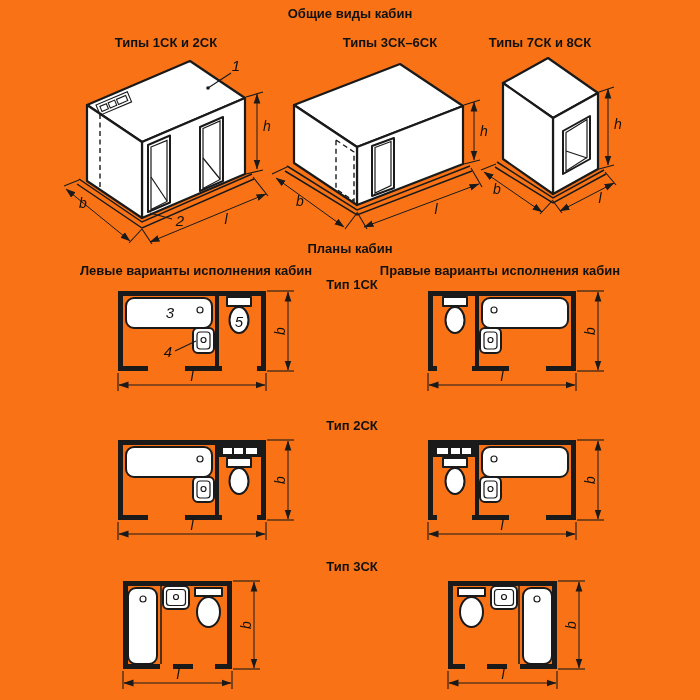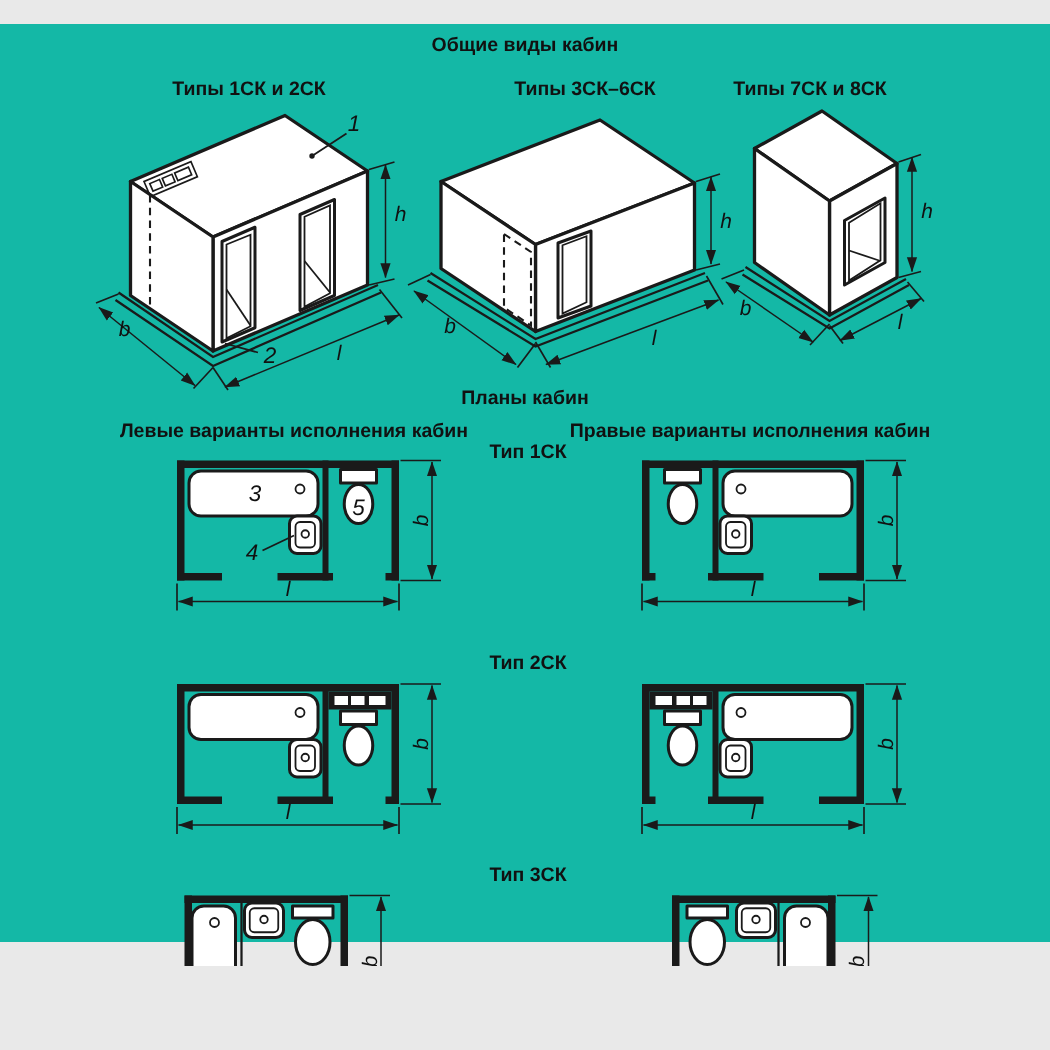--- a/index.html
+++ b/index.html
@@ -1,16 +1,16 @@
 <!DOCTYPE html>
 <html><head>
 <meta charset="utf-8">
 <style>
   html,body{margin:0;padding:0;background:#e9e9e9;}
-  .stage{width:700px;height:612px;background:#14b8a6;position:relative;margin:16px auto;
+  .stage{width:700px;height:700px;background:#f97316;position:relative;margin:0 auto;
          font-family:"Liberation Sans",sans-serif;}
   svg{display:block}
   .hdr{font:bold 13px "Liberation Sans",sans-serif;fill:#111;text-anchor:middle}
   .dim{font:italic 14px "Liberation Sans",sans-serif;fill:#111;text-anchor:middle}
   .callout{font:italic 15px "Liberation Sans",sans-serif;fill:#111;text-anchor:middle}
   .face{fill:#fff;stroke:#1a1a1a;stroke-width:2.2;stroke-linejoin:round}
   .thin{fill:none;stroke:#1a1a1a;stroke-width:1.1}
   .med{fill:none;stroke:#1a1a1a;stroke-width:1.5}
   .lead{fill:none;stroke:#1a1a1a;stroke-width:1.2}
   .dash{fill:none;stroke:#1a1a1a;stroke-width:1.4;stroke-dasharray:5 3.5}

